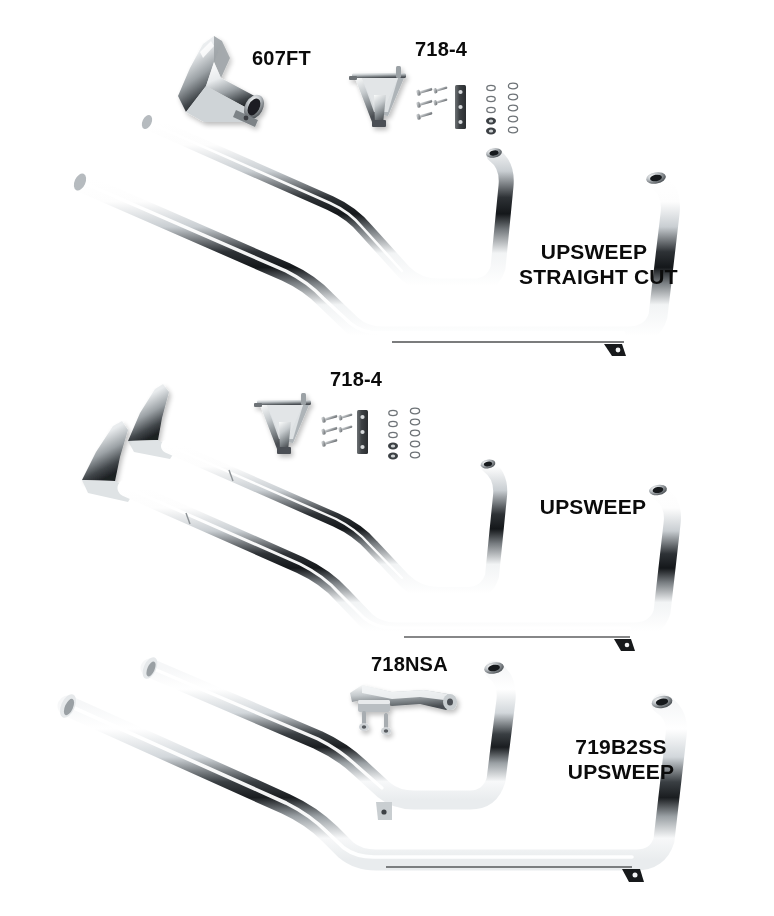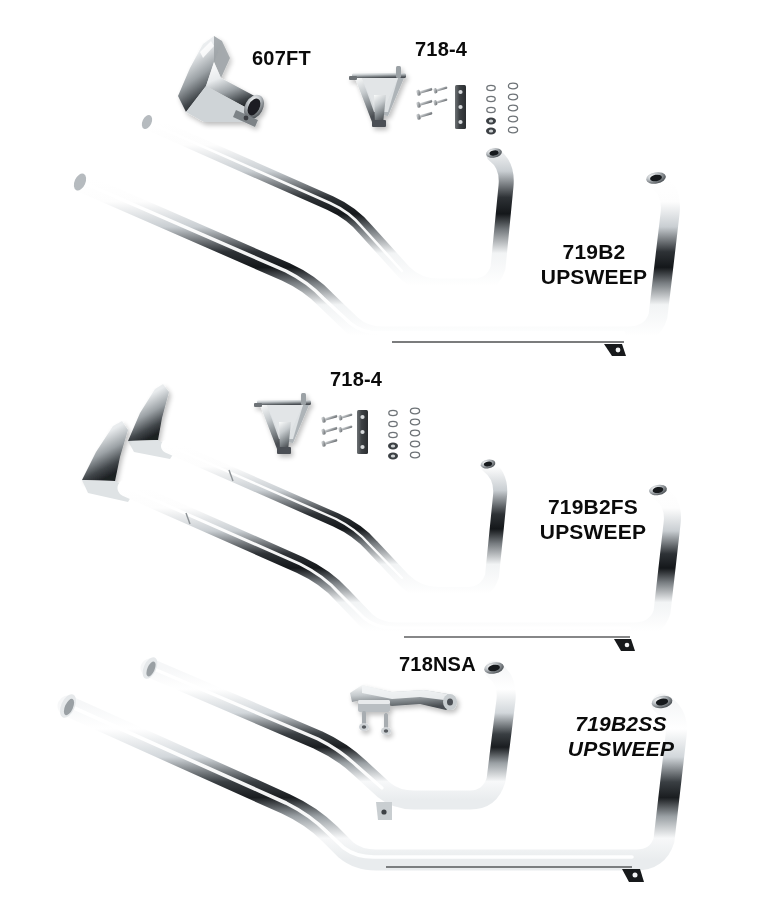--- a/index.html
+++ b/index.html
@@ -410,35 +410,34 @@
 
   <div class="label part" style="left:252px; top:47px;">
     <span class="ln">607FT</span>
   </div>
 
   <div class="label part" style="left:415px; top:38px;">
     <span class="ln">718-4</span>
   </div>
 
   <div class="label big" style="left:519px; top:240px; width:150px;">
-    <span class="ln">719B2</span>
     <span class="ln">UPSWEEP</span>
+    <span class="ln">STRAIGHT CUT</span>
   </div>
 
   <div class="label part" style="left:330px; top:368px;">
     <span class="ln">718-4</span>
   </div>
 
   <div class="label big" style="left:518px; top:495px; width:150px;">
-    <span class="ln">719B2FS</span>
     <span class="ln">UPSWEEP</span>
   </div>
 
-  <div class="label part" style="left:371px; top:653px;margin-left:28px;">
+  <div class="label part" style="left:371px; top:653px;">
     <span class="ln">718NSA</span>
   </div>
 
-  <div class="label big" style="left:541px; top:712px; width:160px;font-style:italic;">
+  <div class="label big" style="left:541px; top:735px; width:160px;">
     <span class="ln">719B2SS</span>
     <span class="ln">UPSWEEP</span>
   </div>
 
 </div>
 
 </body></html>

